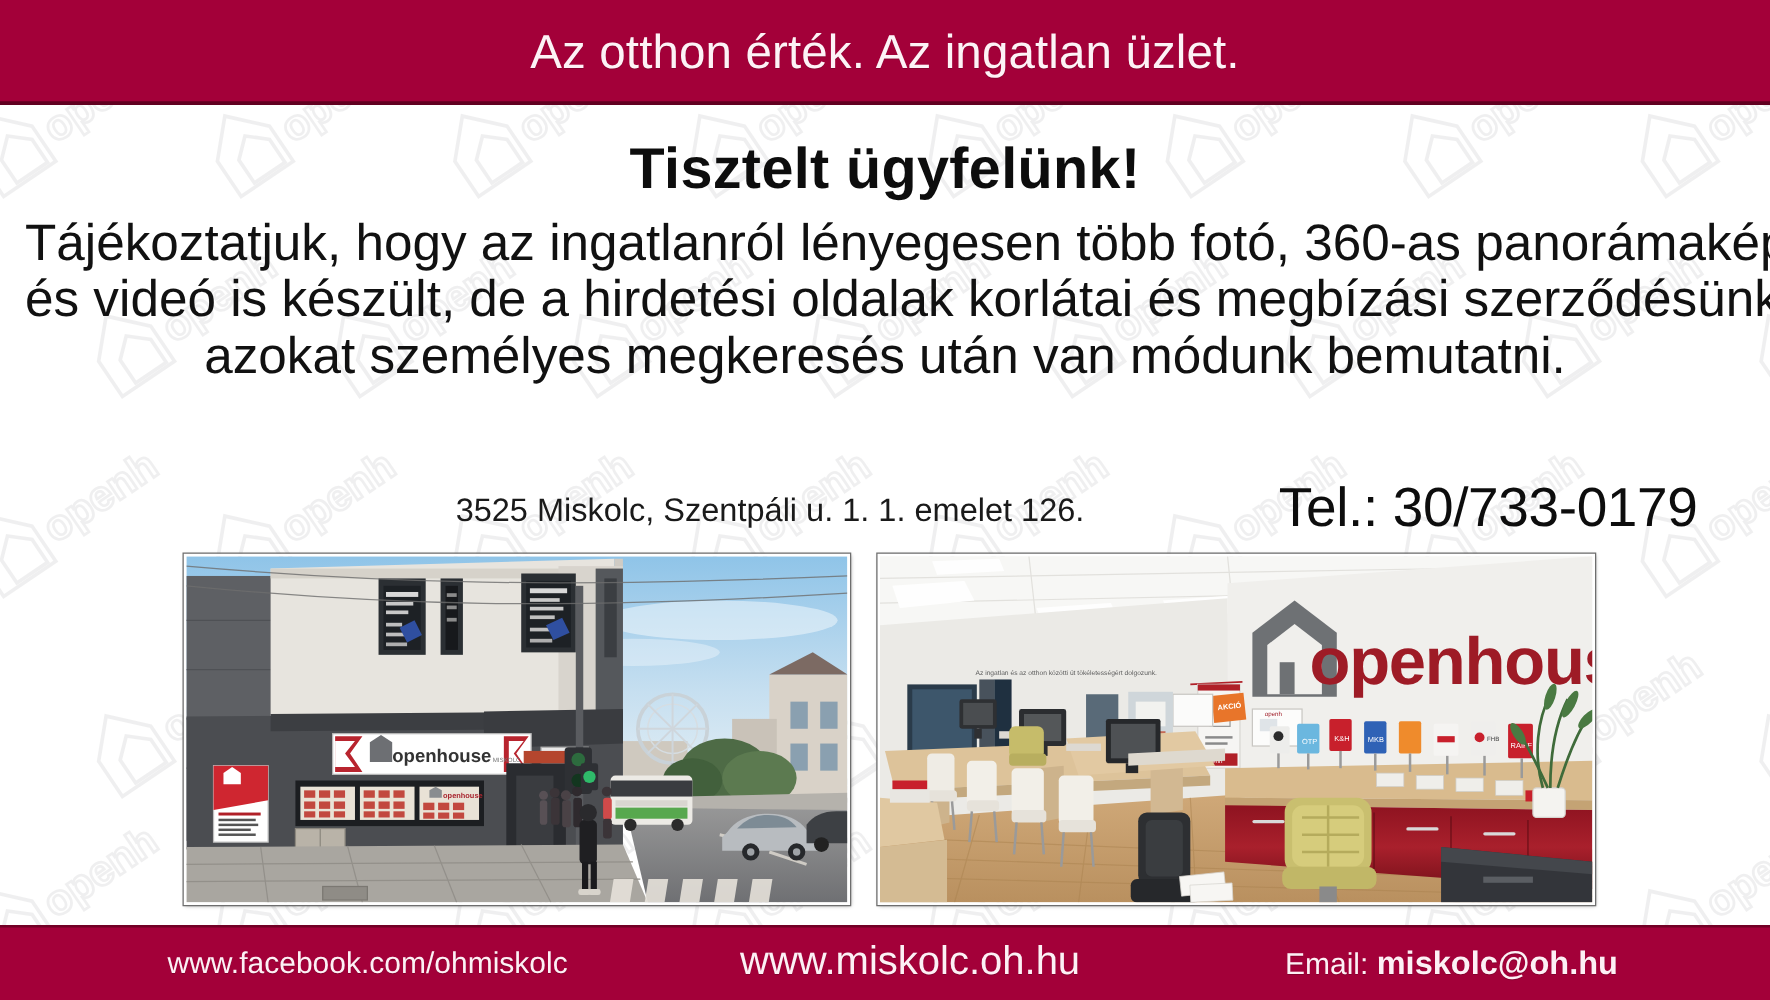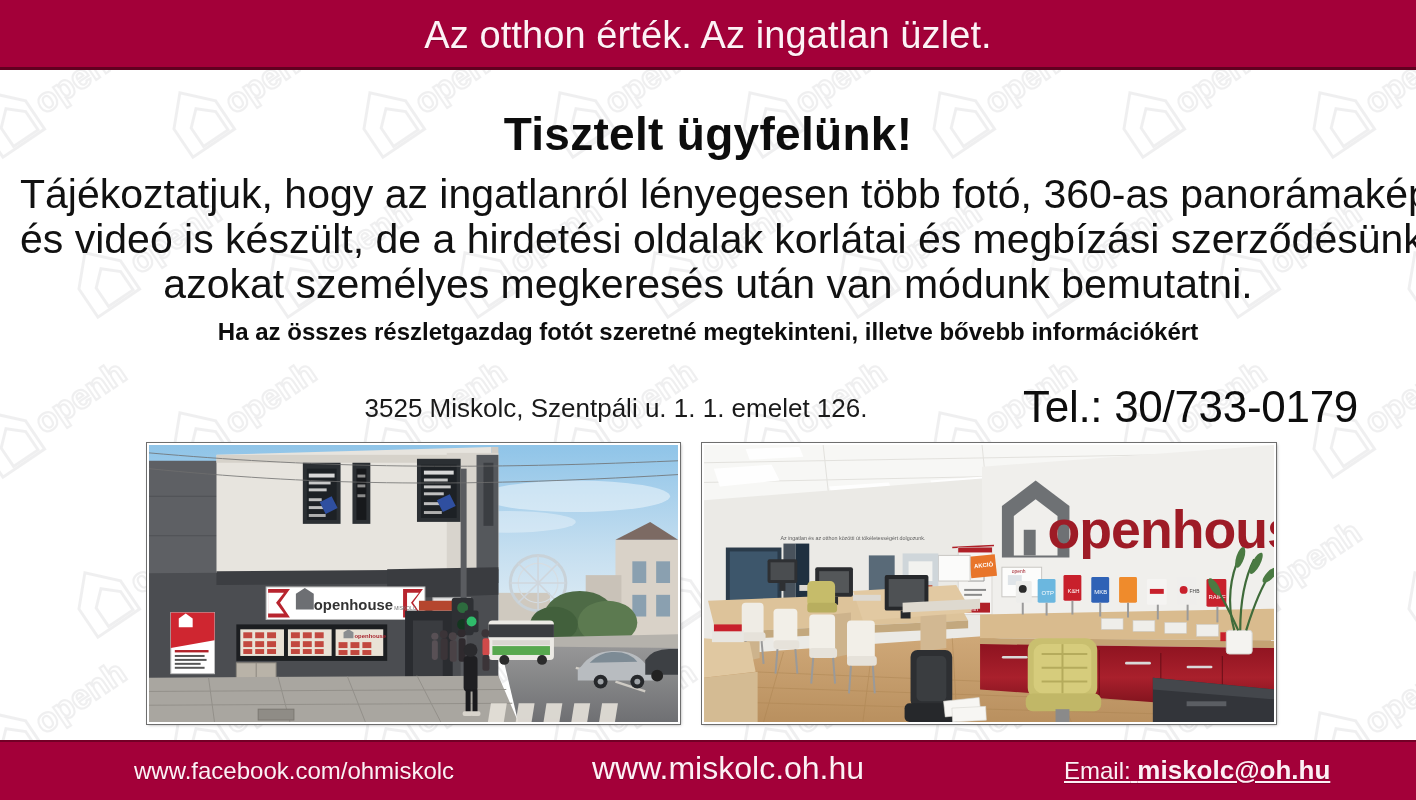--- a/index.html
+++ b/index.html
@@ -37,21 +37,21 @@
     transform-origin: center center;
     opacity: 0.085;
   }
   .wm svg { display: block; width: 100%; height: 100%; }
 
   
   #header-bar {
     position: absolute;
     left: 0; top: 0;
     width: 1416px;
-    height: 70px;
+    height: 84px;
     background: #a30039;
     z-index: 5;
     display: flex;
     align-items: center;
     justify-content: center;
   }
   #header-bar::after {
     content: "";
     position: absolute;
     left: 0; bottom: 0;
@@ -160,21 +160,21 @@
     opacity: .55;
   }
   .foot-item {
     position: absolute;
     color: #fdf0f5;
     white-space: nowrap;
     text-shadow: 0 1px 0 rgba(0,0,0,.2);
   }
   #footer-facebook { left: 134px; top: 17px; font-size: 24px; }
   #footer-website  { left: 592px; top: 10px; font-size: 32px; }
-  #footer-email-wrap { left: 1064px; top: 15px; font-size: 24px; text-decoration: underline; }
+  #footer-email-wrap { left: 1028px; top: 15px; font-size: 24px; }
   #footer-email-value { font-size: 26px; font-weight: bold; }
 </style>
 </head>
 <body>
 
 <div id="page">
 
   <div id="watermark-layer">
       <div class="wm" style="left: -40px; top: 40px; opacity: 0.085;">
         <svg viewBox="0 0 230 120" preserveAspectRatio="xMidYMid meet">
@@ -546,21 +546,20 @@
 
     <div id="headline">Tisztelt ügyfelünk!</div>
 
     <div id="paragraph">
       <span class="pline">Tájékoztatjuk, hogy az ingatlanról lényegesen több fotó, 360-as panorámakép</span>
       <span class="pline">és videó is készült, de a hirdetési oldalak korlátai és megbízási szerződésünk alapján</span>
       <span class="pline">azokat személyes megkeresés után van módunk bemutatni.</span>
     </div>
 
     <div id="cta">
-      <span class="cline">Ha az összes részletgazdag fotót szeretné megtekinteni, illetve bővebb információkért</span>
     </div>
 
     <div id="address">3525 Miskolc, Szentpáli u. 1.  1. emelet 126.</div>
 
     <div id="phone">Tel.: 30/733-0179</div>
   </div>
 
   <div class="photo" id="photo-exterior">
     <svg viewBox="0 0 533 281" preserveAspectRatio="none">
       <defs>

